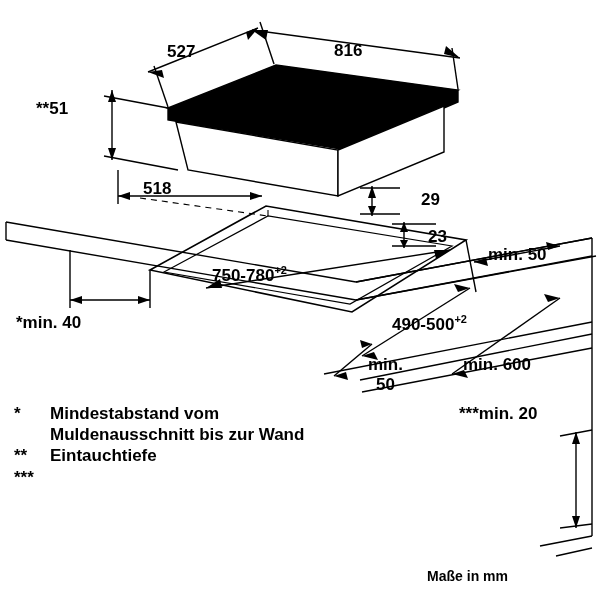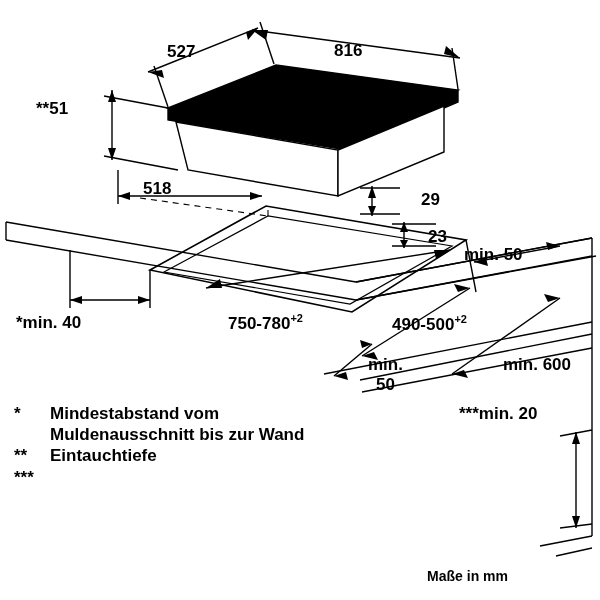--- a/index.html
+++ b/index.html
@@ -182,34 +182,34 @@
       <line x1="556" y1="556" x2="592" y2="548"></line>
     </g>
   </svg>
 
   <div class="lbl" style="left:167px; top:42px;">527</div>
   <div class="lbl" style="left:334px; top:41px;">816</div>
   <div class="lbl" style="left:36px; top:99px;">**51</div>
   <div class="lbl" style="left:143px; top:179px;">518</div>
   <div class="lbl" style="left:385px; top:190px;margin-left:36px;">29</div>
   <div class="lbl" style="left:428px; top:227px;">23</div>
-  <div class="lbl" style="left:464px; top:245px;">min. 50</div>
-
-  <div class="lbl" style="left:228px; top:264px;margin-top:48px;">
+  <div class="lbl" style="left:488px; top:245px;">min. 50</div>
+
+  <div class="lbl" style="left:212px; top:264px;">
     <span>750-780</span><span class="sup">+2</span>
   </div>
 
   <div class="lbl" style="left:16px; top:313px;">*min. 40</div>
 
   <div class="lbl" style="left:392px; top:313px;">
     <span>490-500</span><span class="sup">+2</span>
   </div>
 
   <div class="lbl" style="left:368px; top:355px; text-align:center;">min.<br>50</div>
-  <div class="lbl" style="left:463px; top:355px;margin-left:40px;">min. 600</div>
+  <div class="lbl" style="left:463px; top:355px;">min. 600</div>
   <div class="lbl" style="left:459px; top:404px;">***min. 20</div>
 
   <div class="notes">
     <div class="note-row">
       <div class="note-mark">*</div>
       <div class="note-text">
         <span>Mindestabstand vom</span><br>
         <span>Muldenausschnitt bis zur Wand</span>
       </div>
     </div>

